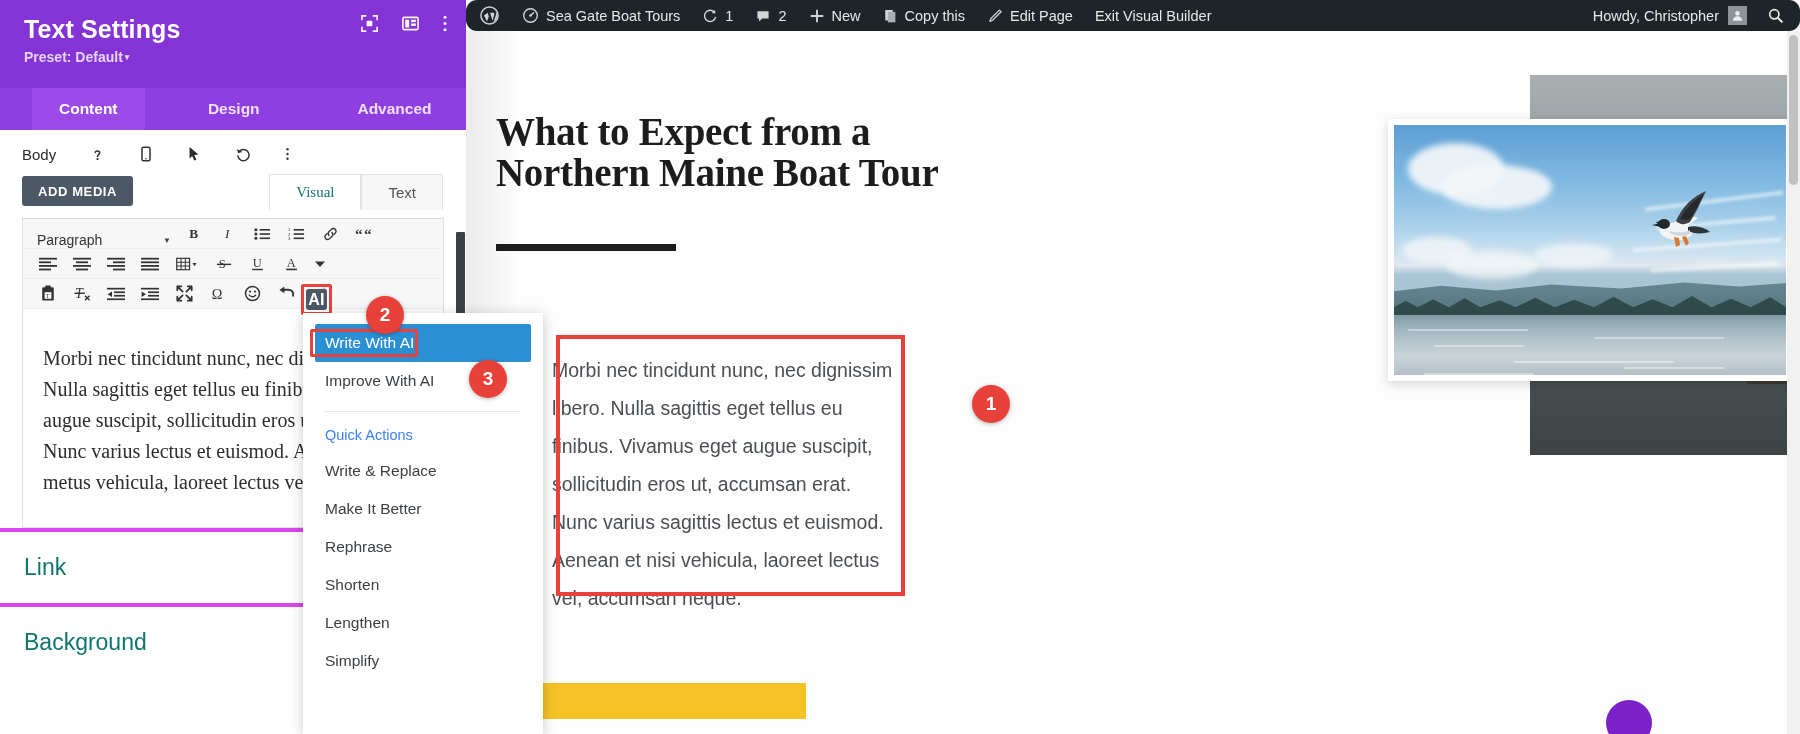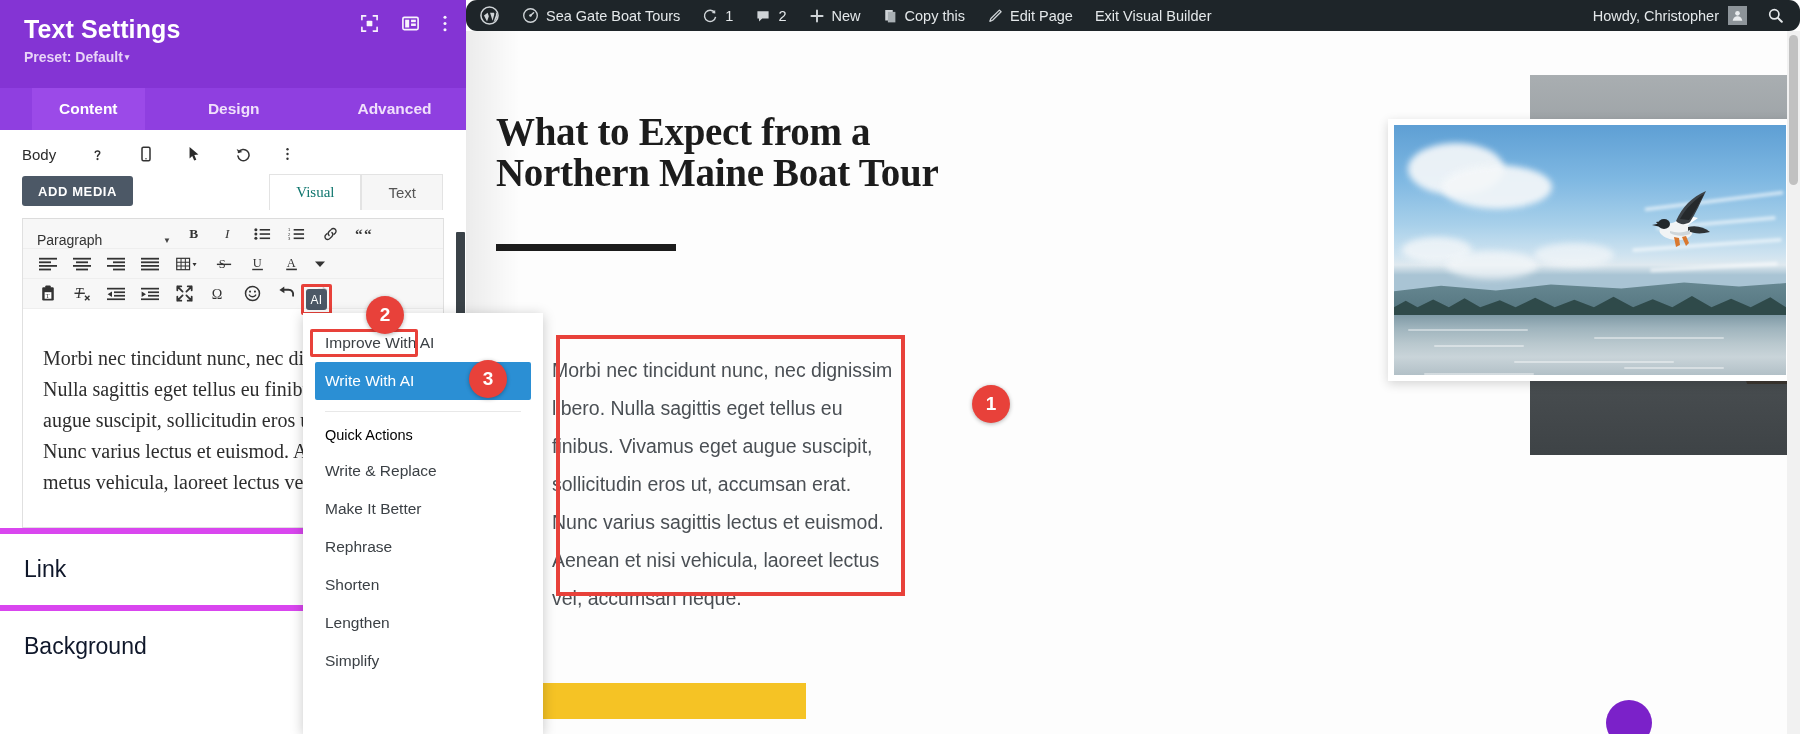--- a/index.html
+++ b/index.html
@@ -101,30 +101,30 @@
     padding: 34px 20px 10px 20px;
     position: relative;
   }
   .ed-text {
     font-family: "Liberation Serif", serif;
     font-size: 20px; line-height: 31px; color: #2d2d2d;
     width: 420px;
   }
 
   .section-row {
-    border-top: 6px solid #d946ef;
-    padding: 22px 24px; font-size: 23px; color: #0f172a;
+    border-top: 4px solid #d946ef;
+    padding: 22px 24px; font-size: 23px; color: #0f766e;
   }
 
   
   .ai-btn {
     position: absolute; left: 306px; top: 289px;
     width: 21px; height: 21px; background: #4c5866; color:#fff;
     border-radius: 3px; display:flex; align-items:center; justify-content:center;
-    font-size: 12px; font-weight: normal; letter-spacing: .3px;
+    font-size: 16px; font-weight: bold; letter-spacing: .3px;
     z-index: 60;
   }
   .ai-btn-ring {
     position: absolute; left: 301px; top: 284px;
     width: 31px; height: 31px;
     border: 3px solid #e8413a; border-radius: 2px; z-index: 61;
   }
 
   
   .ai-menu {
@@ -138,21 +138,21 @@
   .ai-item {
     font-size: 15.5px; color: #3b4045;
     padding: 9px 22px; line-height: 20px;
   }
   .ai-item.sel {
     background: #2b8fd4; color: #fff; margin: 0 12px; padding: 9px 10px;
     border-radius: 2px;
   }
   .ai-sep { height: 1px; background: #e8e8e8; margin: 11px 22px; }
   .ai-group {
-    font-size: 14.5px; color: #000000; padding: 4px 22px 9px 22px;
+    font-size: 14.5px; color: #3b82f6; padding: 4px 22px 9px 22px;
   }
   .sel-ring {
     position: absolute; left: 310px; top: 329px;
     width: 108px; height: 28px; border: 3px solid #e8413a;
     border-radius: 2px; z-index: 80;
   }
 
   
   .badge {
     position: absolute; width: 38px; height: 38px; border-radius: 50%;
@@ -758,22 +758,22 @@
     <div class="section-row">Link</div>
     <div class="section-row">Background</div>
   </div>
 
   <div class="panel-scroll"></div>
 
   <div class="ai-btn">AI</div>
   <div class="ai-btn-ring"></div>
 
   <div class="ai-menu">
+    <div class="ai-item sel">Write With AI</div>
     <div class="ai-item">Improve With AI</div>
-    <div class="ai-item sel">Write With AI</div>
     <div class="ai-sep"></div>
     <div class="ai-group">Quick Actions</div>
     <div class="ai-item">Write &amp; Replace</div>
     <div class="ai-item">Make It Better</div>
     <div class="ai-item">Rephrase</div>
     <div class="ai-item">Shorten</div>
     <div class="ai-item">Lengthen</div>
     <div class="ai-item">Simplify</div>
   </div>
   <div class="sel-ring"></div>

